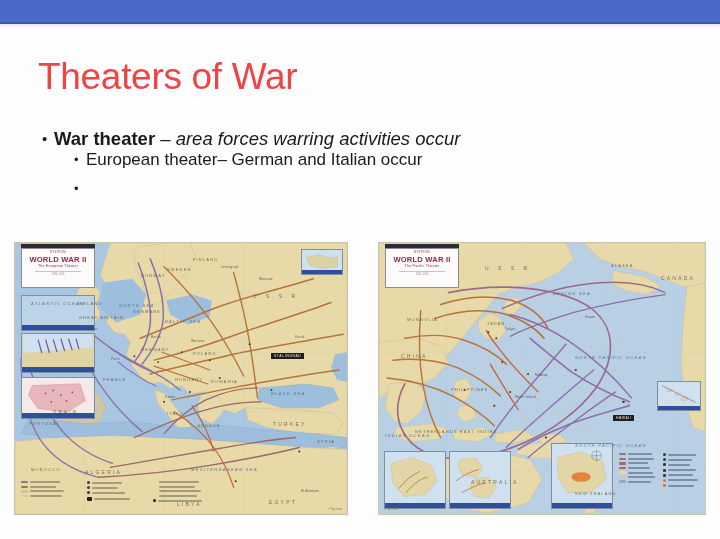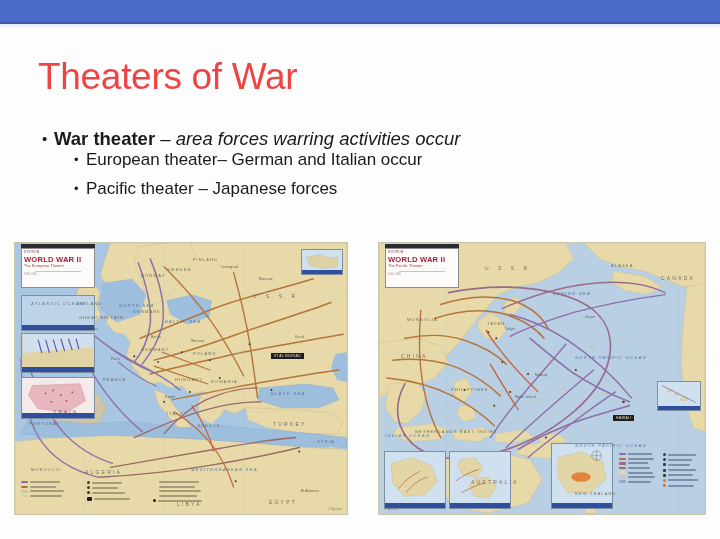--- a/index.html
+++ b/index.html
@@ -118,20 +118,21 @@
   .cartouche {
     position: absolute;
     left: 6px;
     top: 5px;
     width: 74px;
     height: 40px;
     background: #fdfbfa;
     border: 1px solid #8c8c90;
     box-sizing: border-box;
     padding: 3px 2px 0 2px;
+    text-align: center;
     line-height: 1;
     overflow: hidden;
   }
   .cartouche .ctop {
     font-size: 2.7px;
     color: #8a2b4c;
     letter-spacing: 0.3px;
     margin-bottom: 1px;
   }
   .cartouche .cmain {
@@ -257,21 +258,21 @@
 
     <div class="b1">
       <span class="dot">•</span><span class="lead">War theater</span><span class="dash"> – </span><span class="ital">area forces warring activities occur</span>
     </div>
 
     <div class="b2">
       <span class="dot">•</span><span>European theater– German and Italian occur</span>
     </div>
 
     <div class="b2">
-      <span class="dot">•</span><span>Pacific theater – Japanese forces</span>
+      <span class="dot">•</span>
     </div>
 
   </div>
 
   <div class="maps">
 
     <div class="map-fig" id="map-eu">
 
       <svg class="map-svg" viewBox="0 0 334 273" preserveAspectRatio="none">
         <defs>

